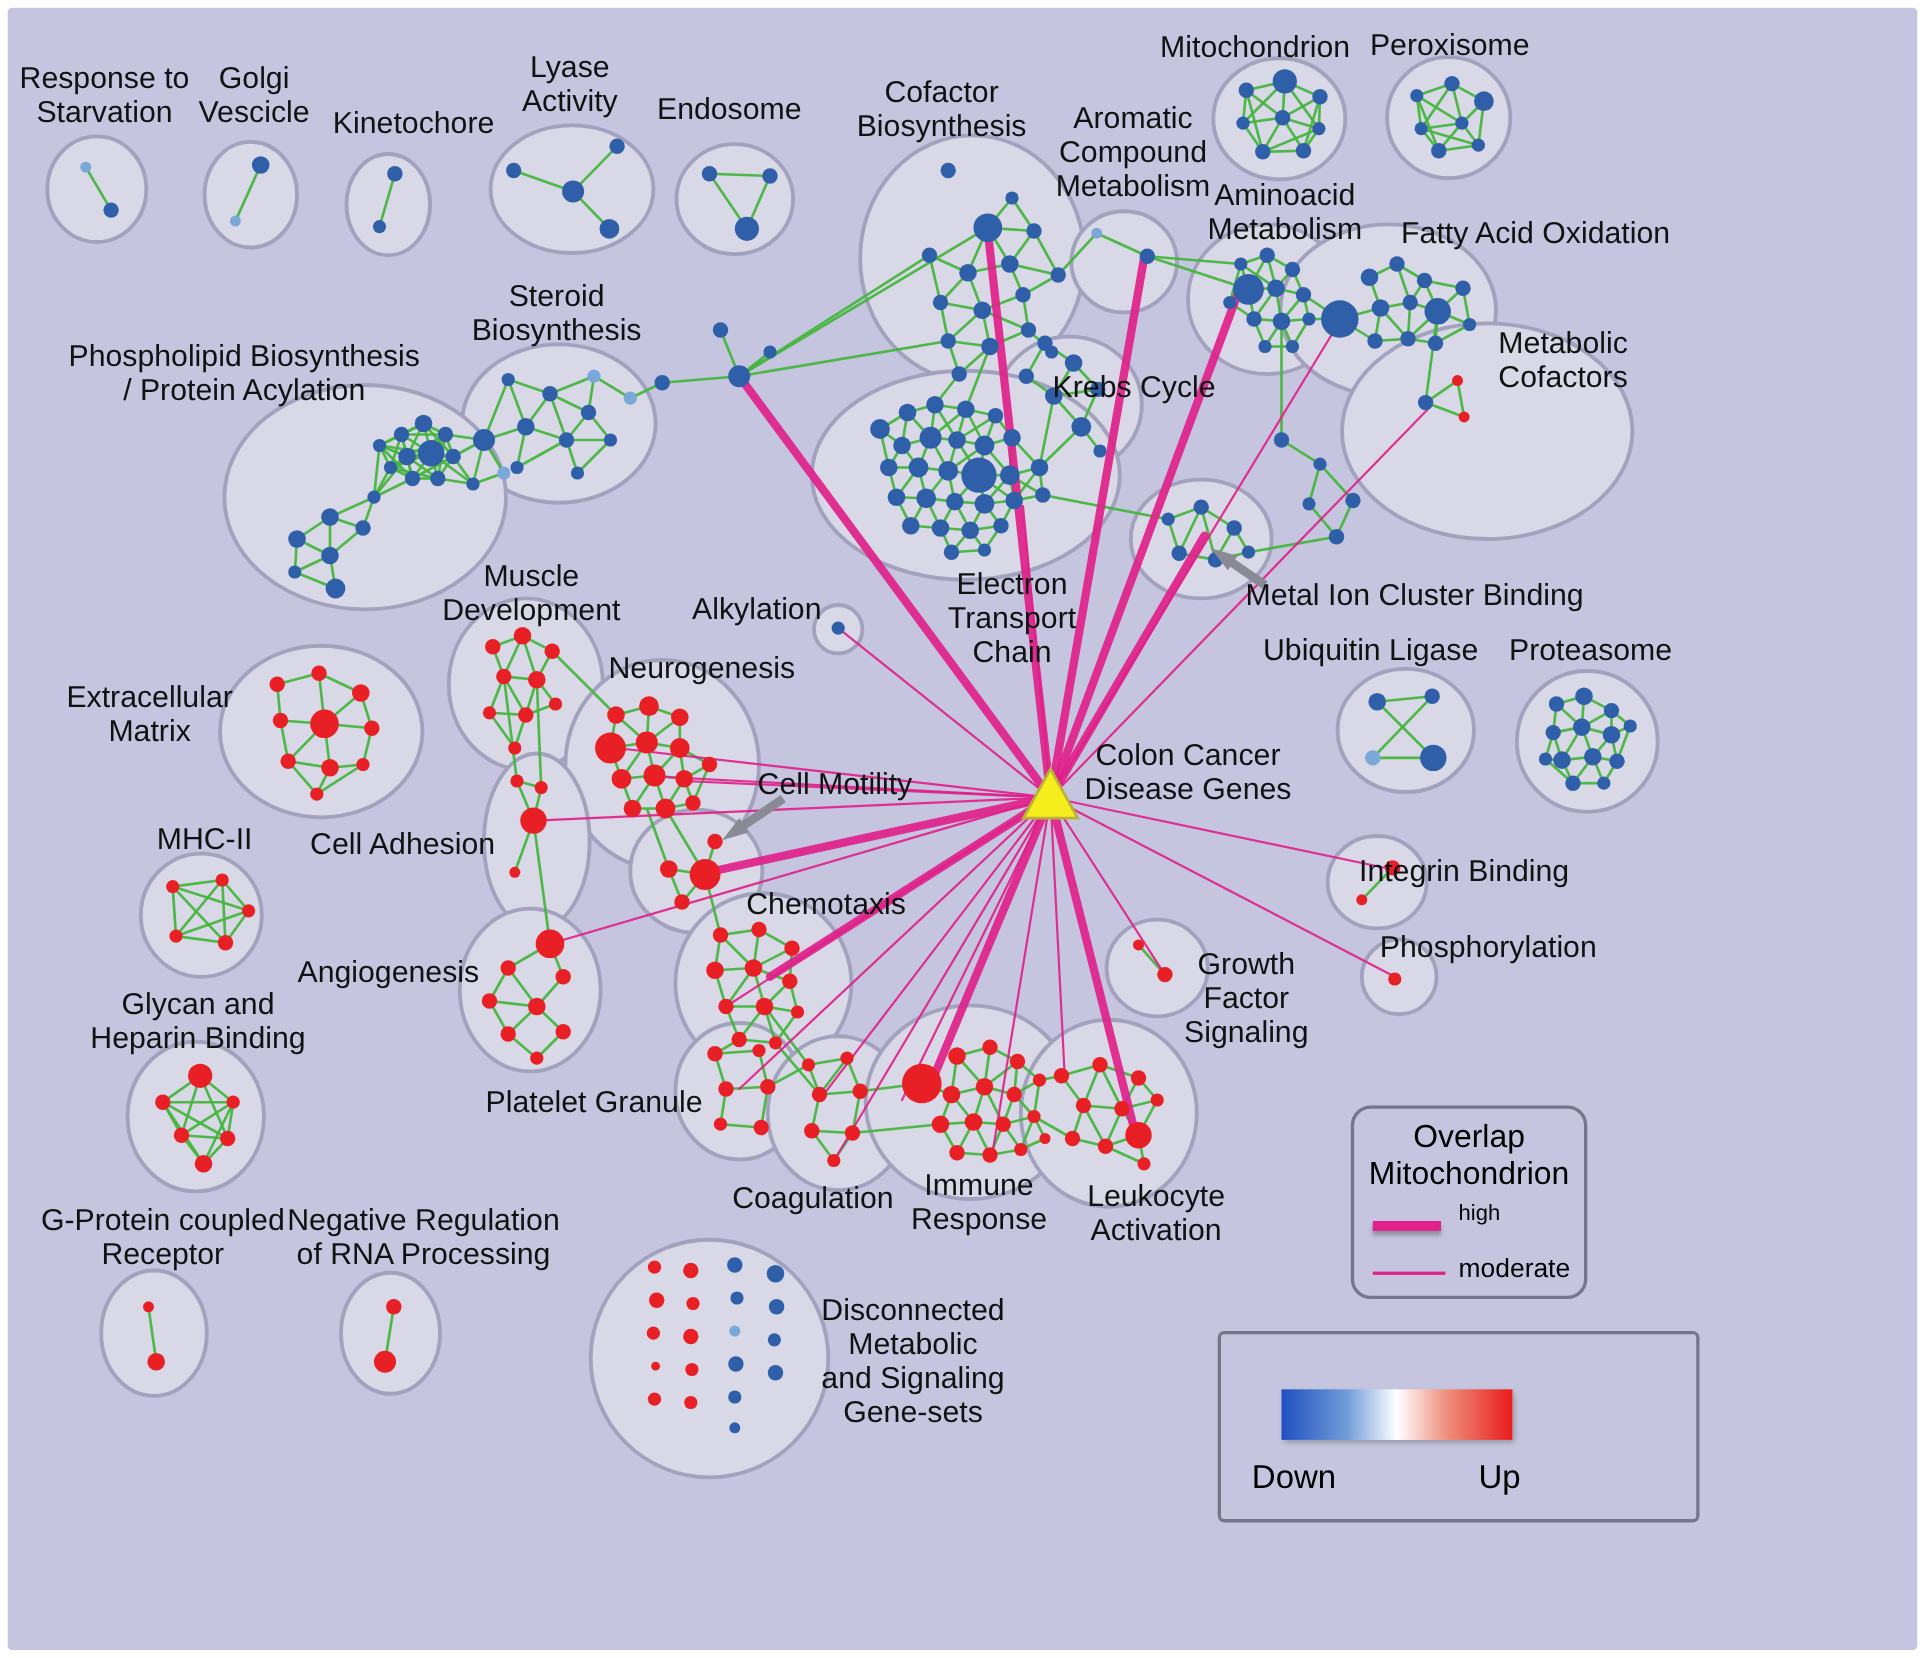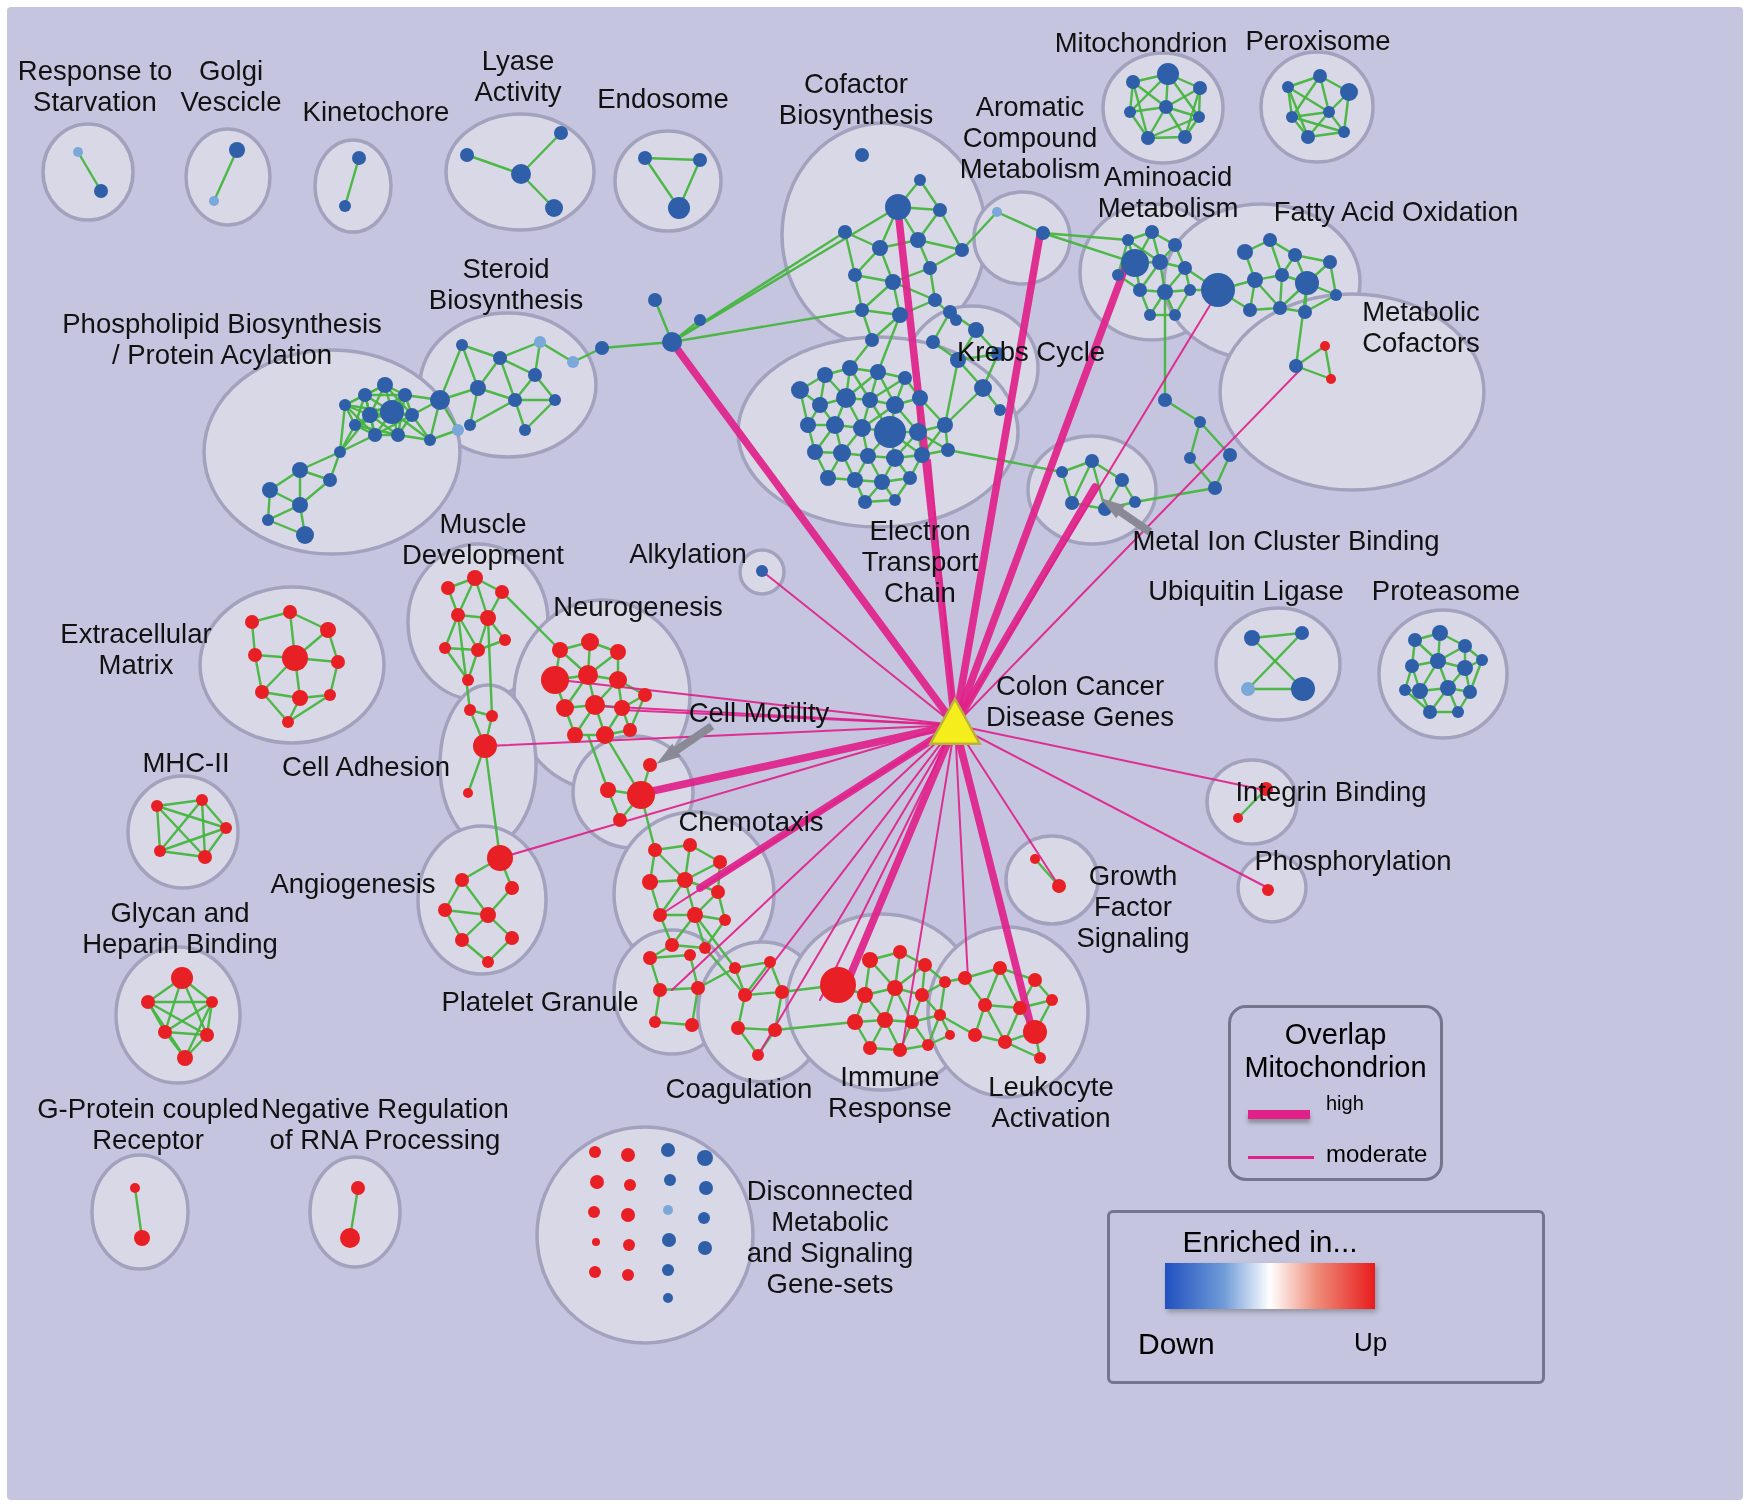--- a/index.html
+++ b/index.html
@@ -11,21 +11,21 @@
   .swatch-high{position:absolute;left:17px;top:102px;width:62px;height:9px;background:#e0218a;box-shadow:0 4px 4px rgba(70,70,70,.45);}
   .swatch-moderate{position:absolute;left:17px;top:148px;width:66px;height:3px;background:#e0218a;}
   .ov-high-label{position:absolute;left:95px;top:84px;font-size:20px;}
   .ov-moderate-label{position:absolute;left:95px;top:132px;font-size:24px;}
   .legend-enriched{left:1107px;top:1162px;width:438px;height:174px;border-radius:6px;}
   .en-title{position:absolute;left:0;top:12px;width:320px;text-align:center;font-size:30px;}
   .gradient-bar{position:absolute;left:55px;top:50px;width:210px;height:46px;
     background:linear-gradient(to right,#2050c0 0%,#6f9bd8 28%,#ffffff 50%,#ee8d7a 72%,#e81c1c 100%);
     box-shadow:2px 3px 5px rgba(70,70,70,.4);}
   .en-down{position:absolute;left:28px;top:114px;font-size:30px;}
-  .en-up{position:absolute;left:244px;top:114px;font-size:26px;}
+  .en-up{position:absolute;left:234px;top:114px;font-size:30px;}
   .en-note{position:absolute;left:288px;top:56px;width:142px;text-align:center;font-size:26px;line-height:30px;}
 </style>
 </head>
 <body>
 
 <div class="page">
   <svg id="net" width="1750" height="1507" viewBox="0 0 1750 1507">
       <rect x="7" y="7" width="1736" height="1493" rx="4" fill="#c5c5df"></rect>
       <g>
         <ellipse cx="88" cy="172" rx="45" ry="48" fill="#d8d8e6" stroke="#a2a2bf" stroke-width="3.5"></ellipse>
@@ -1043,18 +1043,17 @@
       <span>Overlap</span><br>
       <span>Mitochondrion</span>
     </div>
     <div class="swatch-high"></div>
     <div class="ov-high-label">high</div>
     <div class="swatch-moderate"></div>
     <div class="ov-moderate-label">moderate</div>
   </div>
 
   <div class="legend legend-enriched">
-    <div class="en-title">Enriched in...</div>
     <div class="gradient-bar"></div>
     <div class="en-down">Down</div>
     <div class="en-up">Up</div>
   </div>
 </div>
 
 </body></html>

